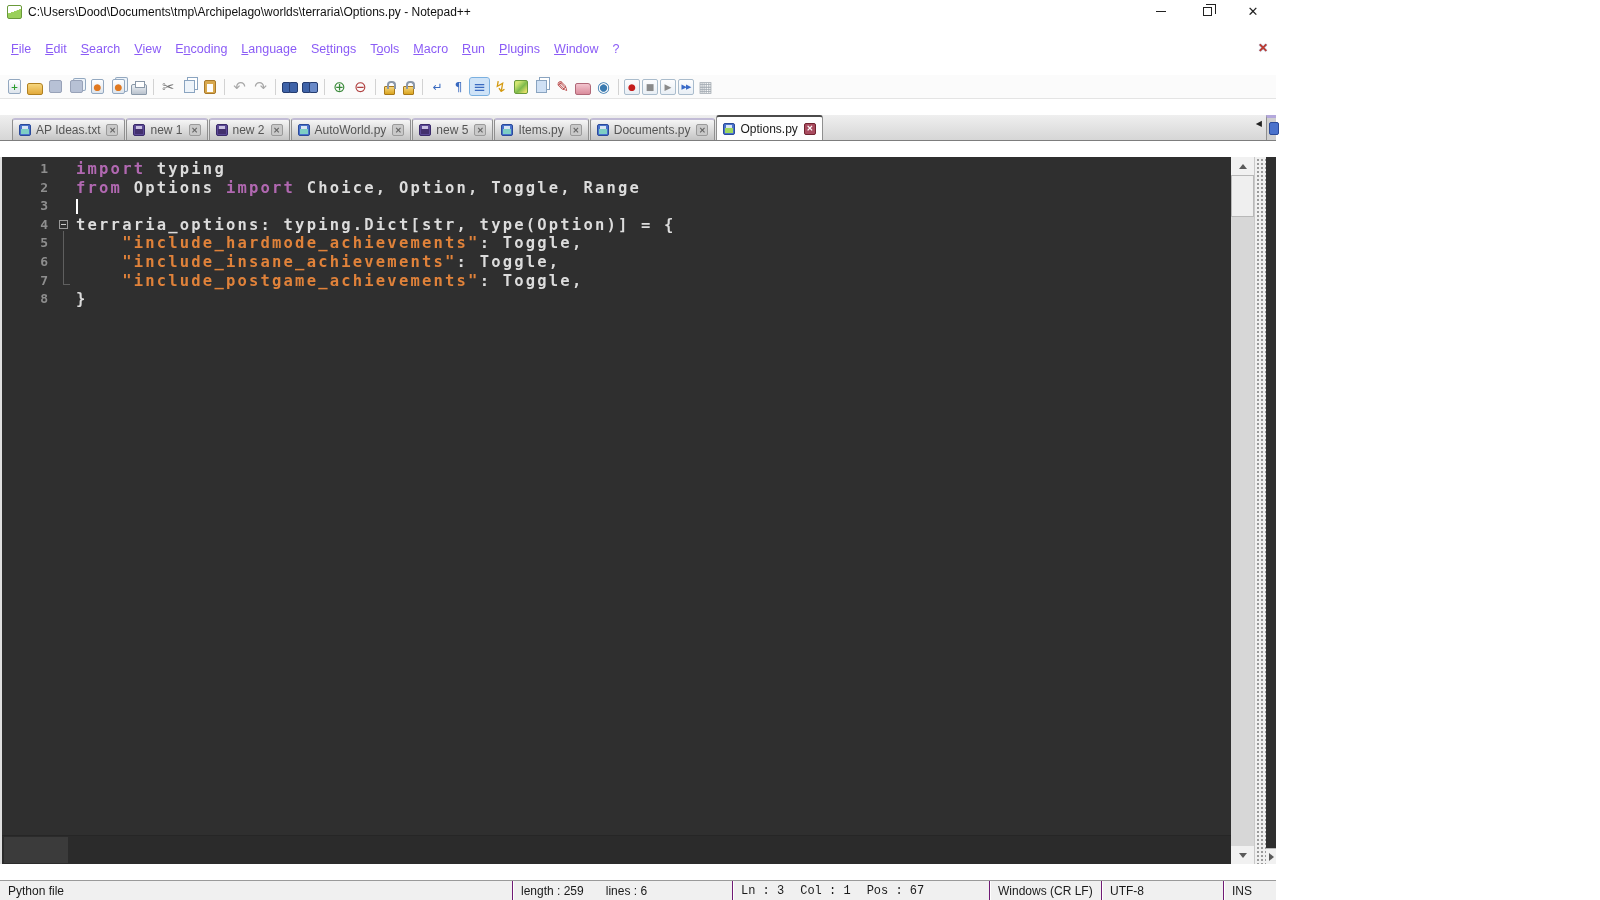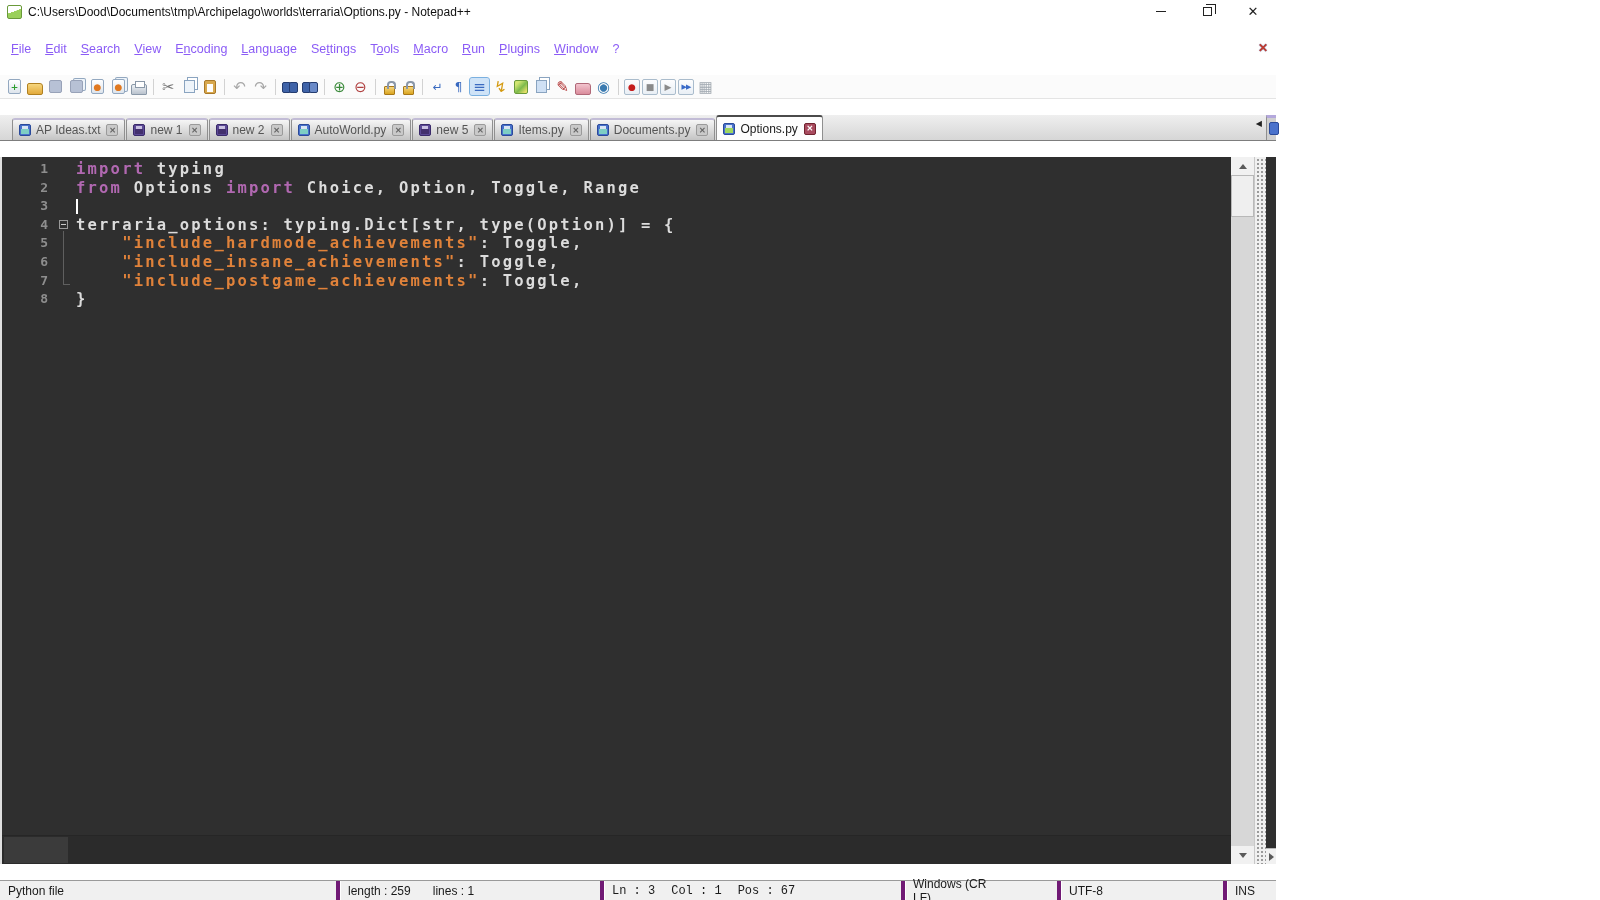--- a/index.html
+++ b/index.html
@@ -133,21 +133,21 @@
   .sliver-view { width:10px; flex:0 0 auto; background:#2f2f2f; display:flex; flex-direction:column; }
   .sliver-fill { flex:1 1 auto; }
   .sliver-corner { height:16px; background:#f1f1f1; border-top:1px solid #b8b8b8; display:flex;
                    align-items:center; justify-content:center; }
   .tri-right { width:0; height:0; border-top:4px solid transparent; border-bottom:4px solid transparent; border-left:5px solid #5a5a5a; }
 
   
   .statusbar { height:20px; flex:0 0 auto; background:#f0f0f0; border-top:1px solid #9a9a9a;
                display:flex; align-items:stretch; font-size:12px; color:#1a1a1a; }
   .sb-sec { display:flex; align-items:center; padding:1px 8px; flex:0 0 auto; }
-  .sb-sec + .sb-sec { border-left:4px solid #701a75; box-shadow:inset 1px 0 0 #ffffff;margin-left:44px; }
+  .sb-sec + .sb-sec { border-left:1px solid #701a75; box-shadow:inset 1px 0 0 #ffffff; }
   .sb-doctype { flex:1 1 auto; }
   .sb-gap { display:inline-block; width:22px; }
 </style>
 </head>
 <body>
 
 <div class="app">
 
   <div class="titlebar">
     <div class="npp-icon"></div>
@@ -351,21 +351,21 @@
           <div class="tri-right"></div>
         </div>
     </div>
   </div>
 
   <div class="statusbar">
     <div class="sb-sec sb-doctype">Python file</div>
     <div class="sb-sec" style="width:220px;">
       <span>length : 259</span>
         <span class="sb-gap"></span>
-      <span>lines : 1</span>
+      <span>lines : 6</span>
     </div>
     <div class="sb-sec" style="width:257px;font-family:Liberation Mono, monospace;">
       <span>Ln : 3</span>
         <span class="sb-gap" style="width:16px;"></span>
       <span>Col : 1</span>
         <span class="sb-gap" style="width:16px;"></span>
       <span>Pos : 67</span>
     </div>
     <div class="sb-sec" style="width:112px;">Windows (CR LF)</div>
     <div class="sb-sec" style="width:122px;">UTF-8</div>

